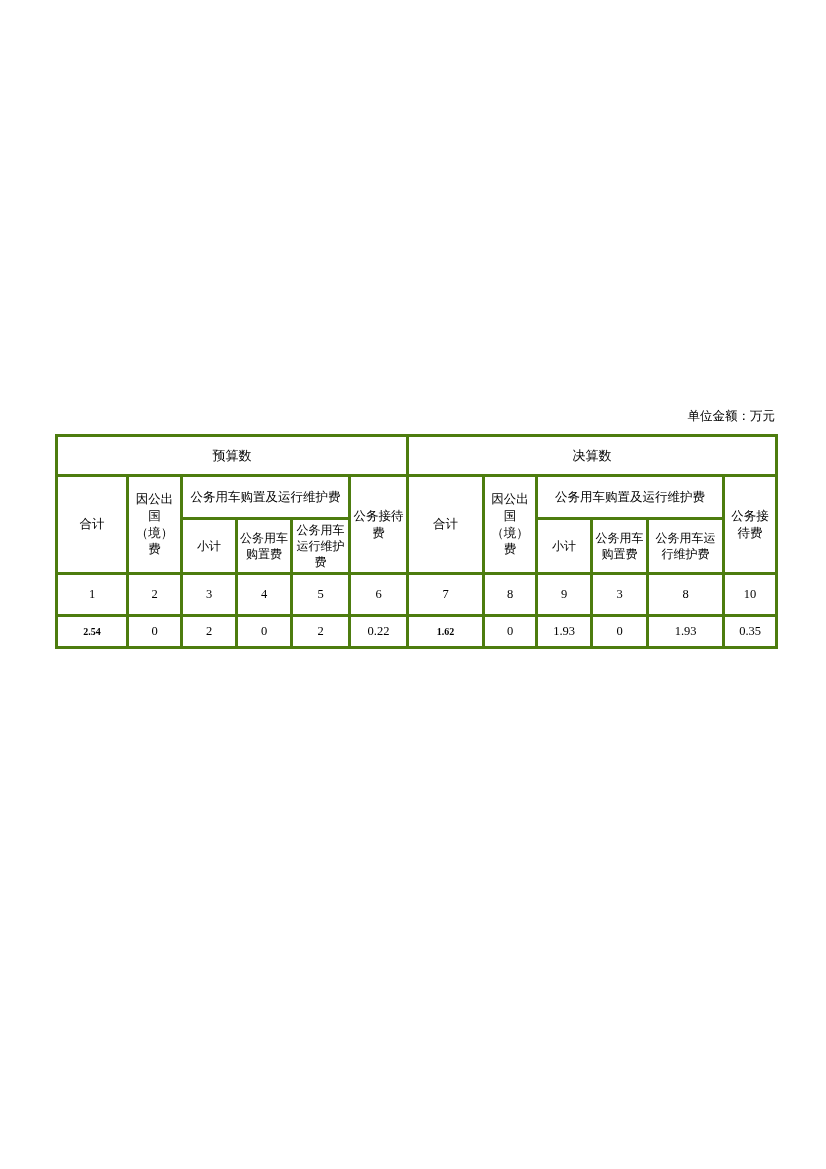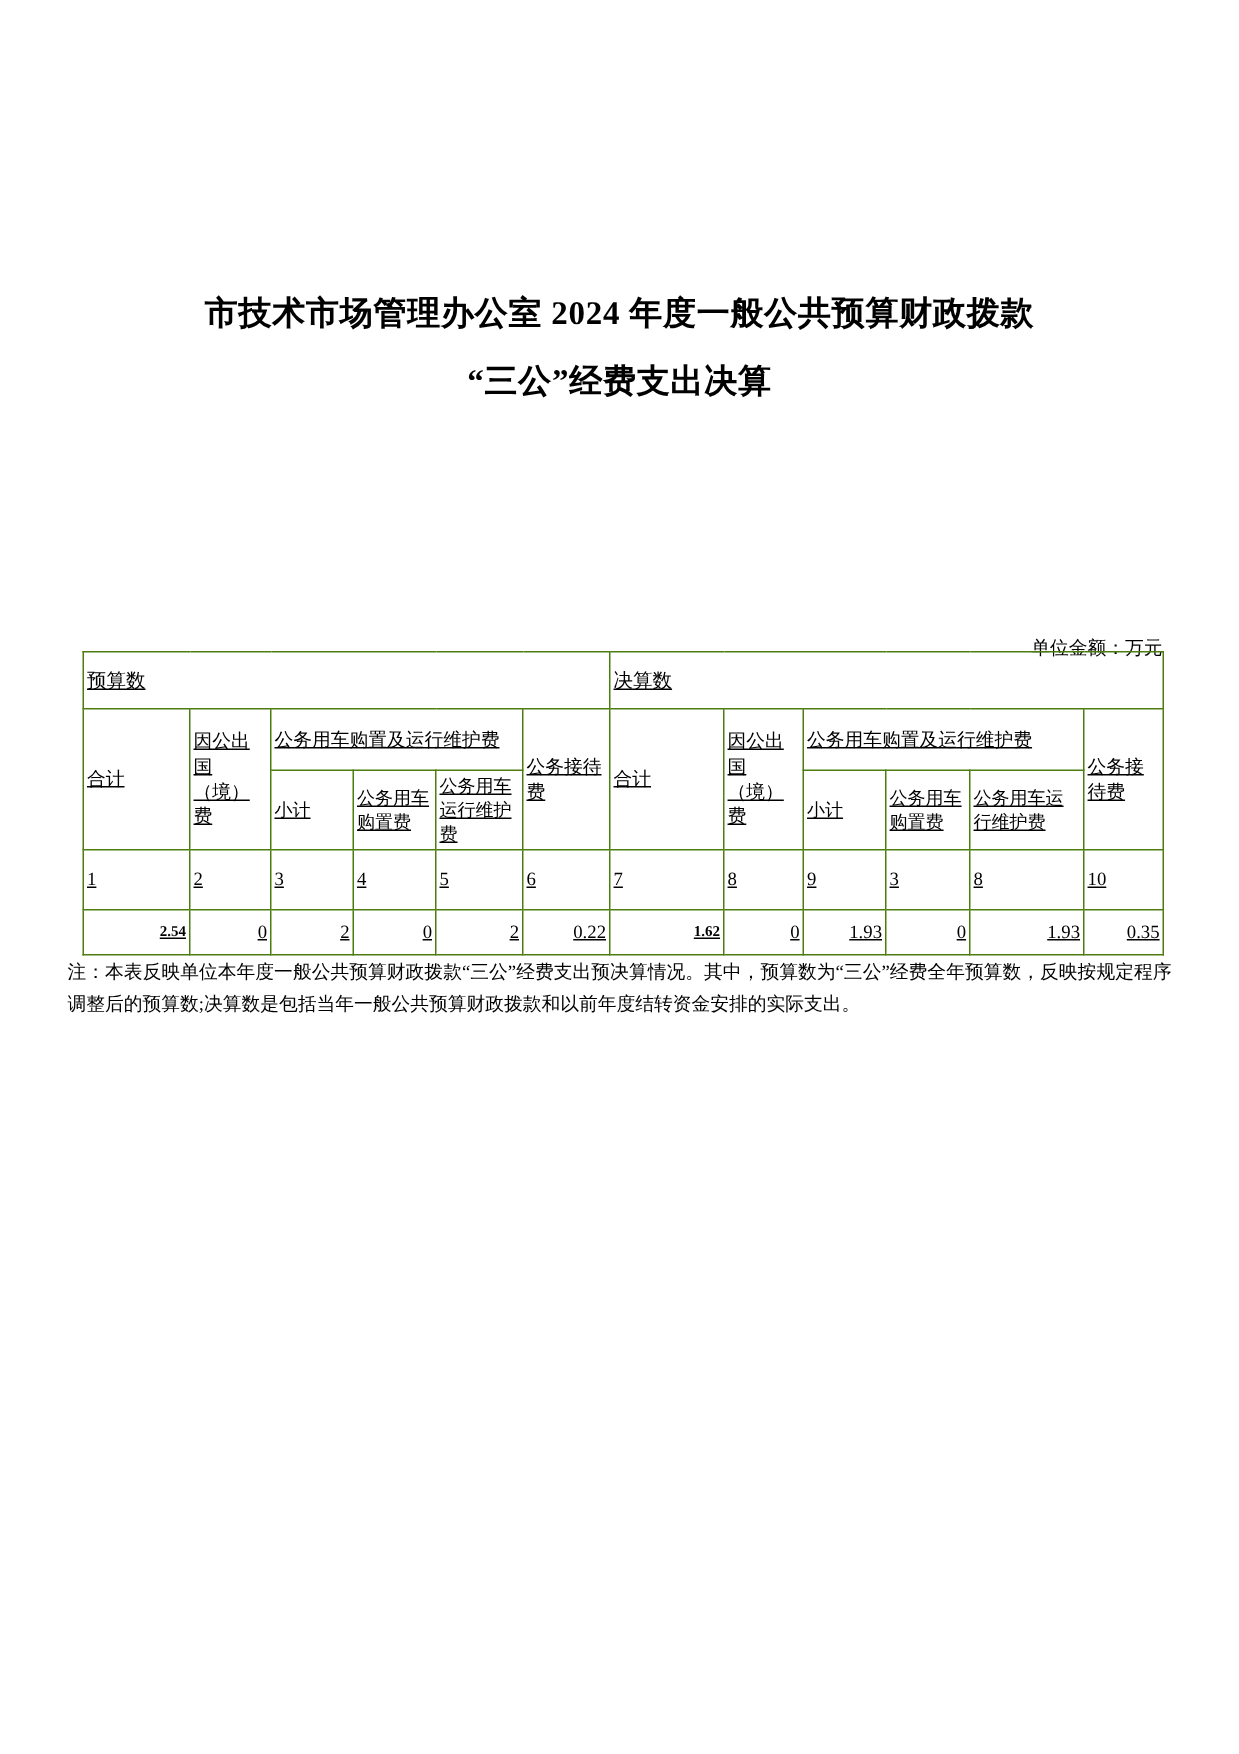--- a/index.html
+++ b/index.html
@@ -33,40 +33,40 @@
     left: 111px;
     width: 640px;
     font-size: 19px;
     font-weight: bold;
     line-height: 40px;
     font-family: "Liberation Sans", "DejaVu Sans", sans-serif;
   }
   .section-heading .indent { padding-left: 39px; }
   .unit-label {
     position: absolute;
-    top: 424px;
+    top: 408px;
     right: 51px;
     font-size: 12.5px;
   }
   table.expense {
     position: absolute;
     left: 55px;
     top: 434px;
     width: 720px;
     border-collapse: collapse;
     table-layout: fixed;
     font-size: 12.5px;
   }
   table.expense td {
-    border: 1px solid #4d7c0f;
+    border: 3px solid #4d7c0f;
+    text-align: center;
     vertical-align: middle;
     padding: 0 2px;
     overflow: hidden;
     line-height: 1.35;
-    text-decoration: underline;
   }
   tr.r1 td { height: 37px; font-size: 13px; }
   tr.r2 td { height: 40px; }
   tr.r3 td { height: 52px; font-size: 12px; }
   tr.r4 td { height: 39px; }
   tr.r5 td { height: 29px; }
   td.num {
     text-align: right;
     padding-right: 3px;
   }
@@ -82,24 +82,20 @@
     font-size: 12.5px;
     line-height: 21px;
     text-align: justify;
   }
 </style>
 </head>
 <body>
 
 <div class="page">
 
-  <div class="doc-title">
-    <div>市技术市场管理办公室 2024 年度一般公共预算财政拨款</div>
-    <div>“三公”经费支出决算</div>
-  </div>
 
 
   <div class="unit-label">单位金额：万元</div>
 
   <table class="expense">
     <colgroup>
       <col style="width:71px">
         <col style="width:54px">
         <col style="width:55px">
       <col style="width:55px">
@@ -159,15 +155,14 @@
       <td class="num bold-val">1.62</td>
       <td class="num">0</td>
       <td class="num">1.93</td>
       <td class="num">0</td>
       <td class="num">1.93</td>
       <td class="num">0.35</td>
     </tr>
   </tbody>
     </table>
 
-  <div class="note">注：本表反映单位本年度一般公共预算财政拨款“三公”经费支出预决算情况。其中，预算数为“三公”经费全年预算数，反映按规定程序调整后的预算数;决算数是包括当年一般公共预算财政拨款和以前年度结转资金安排的实际支出。</div>
 
 </div>
 
 </body></html>

